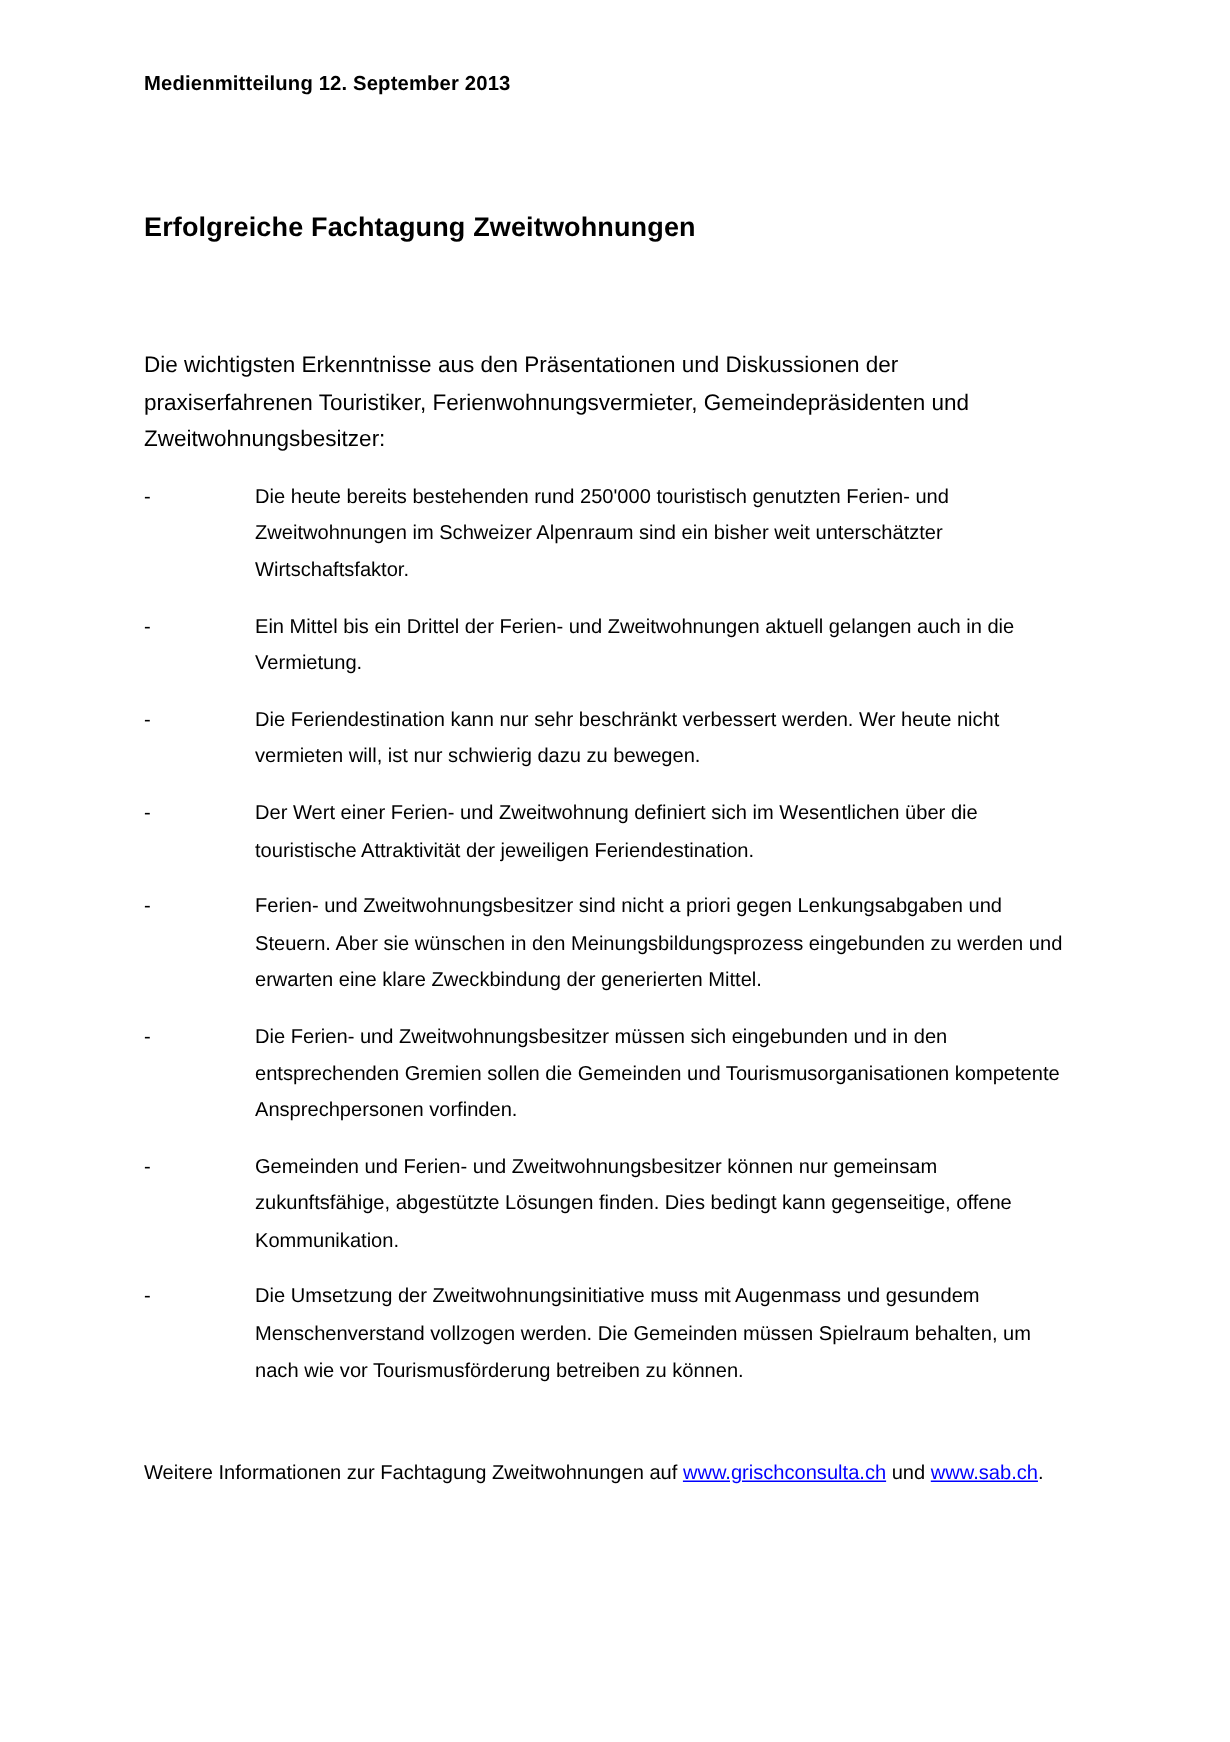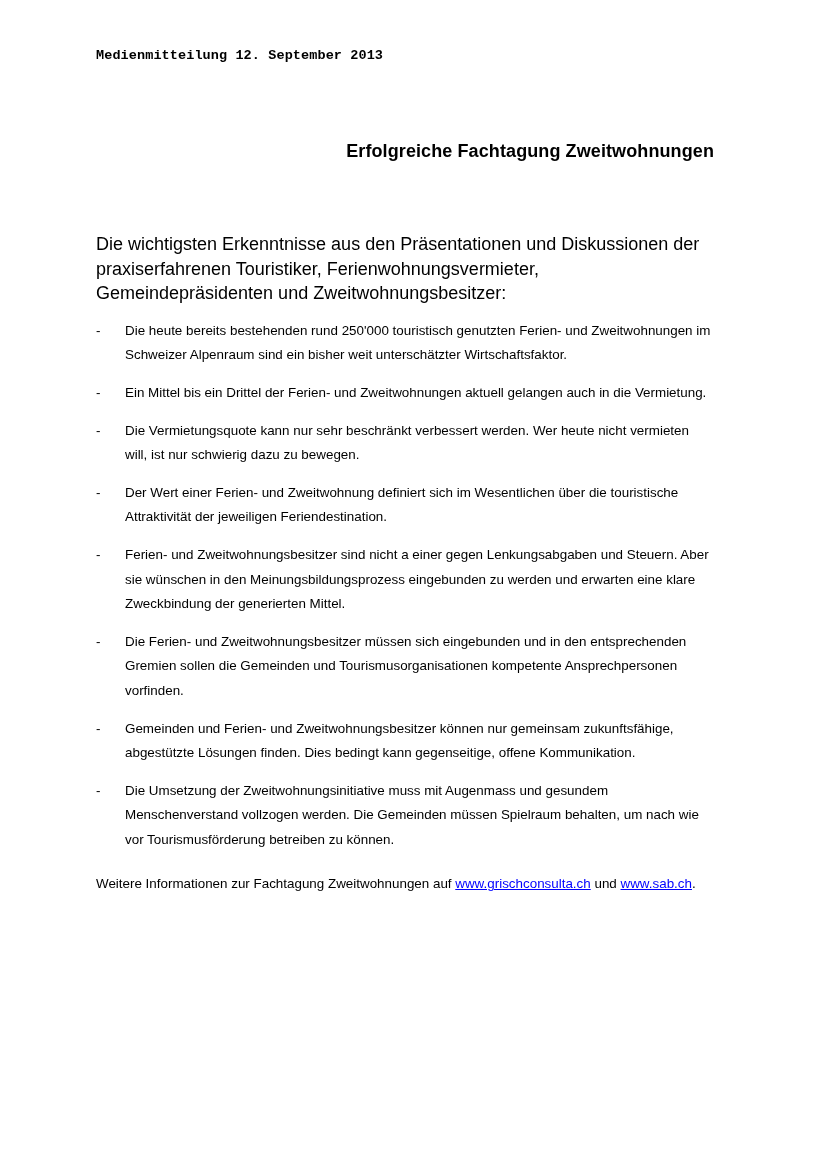--- a/index.html
+++ b/index.html
@@ -20,56 +20,55 @@
     height: 1161px;
     padding: 0 106px 0 96px;
     background: #ffffff;
   }
   .date-line {
     margin: 48px 0 0 0;
     font-size: 13.5px;
     line-height: 16px;
     font-weight: bold;
     letter-spacing: 0.1px;
-    font-family: Liberation Mono, monospace;
   }
   .doc-title {
     margin: 76px 0 0 0;
     font-size: 18px;
     line-height: 22px;
     font-weight: bold;
     letter-spacing: 0.1px;
-    text-align: right;
   }
   .intro {
     margin: 70px 0 0 0;
-    font-size: 18px;
+    font-size: 15px;
     line-height: 24.6px;
   }
   .bullet-list {
     margin: 8px 0 0 0;
     padding: 0;
     list-style: none;
   }
   .bullet-item {
     display: flex;
     align-items: flex-start;
     margin: 13px 0 0 0;
     font-size: 13.4px;
     line-height: 24.6px;
   }
   .bullet-marker {
     flex: 0 0 29px;
     width: 29px;
   }
   .bullet-text {
     flex: 1 1 auto;
+    margin-left: 45px;
   }
   .footer {
-    margin: 20px 0 0 0;
+    margin: 44px 0 0 0;
     font-size: 13.4px;
     line-height: 24.6px;
   }
   .footer a {
     color: #0000ff;
     text-decoration: underline;
     cursor: pointer;
   }
 </style>
 </head>
@@ -87,29 +86,29 @@
     <li class="bullet-item">
       <span class="bullet-marker">-</span>
       <span class="bullet-text">Die heute bereits bestehenden rund 250'000 touristisch genutzten Ferien- und Zweitwohnungen im Schweizer Alpenraum sind ein bisher weit unterschätzter Wirtschaftsfaktor.</span>
     </li>
     <li class="bullet-item">
       <span class="bullet-marker">-</span>
       <span class="bullet-text">Ein Mittel bis ein Drittel der Ferien- und Zweitwohnungen aktuell gelangen auch in die Vermietung.</span>
     </li>
     <li class="bullet-item">
       <span class="bullet-marker">-</span>
-      <span class="bullet-text">Die Vermietungsquote kann nur sehr beschränkt verbessert werden. Wer heute nicht vermieten will, ist nur schwierig dazu zu bewegen.</span>
+      <span class="bullet-text">Die Feriendestination kann nur sehr beschränkt verbessert werden. Wer heute nicht vermieten will, ist nur schwierig dazu zu bewegen.</span>
     </li>
     <li class="bullet-item">
       <span class="bullet-marker">-</span>
       <span class="bullet-text">Der Wert einer Ferien- und Zweitwohnung definiert sich im Wesentlichen über die touristische Attraktivität der jeweiligen Feriendestination.</span>
     </li>
     <li class="bullet-item">
       <span class="bullet-marker">-</span>
-      <span class="bullet-text">Ferien- und Zweitwohnungsbesitzer sind nicht a einer gegen Lenkungsabgaben und Steuern. Aber sie wünschen in den Meinungsbildungsprozess eingebunden zu werden und erwarten eine klare Zweckbindung der generierten Mittel.</span>
+      <span class="bullet-text">Ferien- und Zweitwohnungsbesitzer sind nicht a priori gegen Lenkungsabgaben und Steuern. Aber sie wünschen in den Meinungsbildungsprozess eingebunden zu werden und erwarten eine klare Zweckbindung der generierten Mittel.</span>
     </li>
     <li class="bullet-item">
       <span class="bullet-marker">-</span>
       <span class="bullet-text">Die Ferien- und Zweitwohnungsbesitzer müssen sich eingebunden und in den entsprechenden Gremien sollen die Gemeinden und Tourismusorganisationen kompetente Ansprechpersonen vorfinden.</span>
     </li>
     <li class="bullet-item">
       <span class="bullet-marker">-</span>
       <span class="bullet-text">Gemeinden und Ferien- und Zweitwohnungsbesitzer können nur gemeinsam zukunftsfähige, abgestützte Lösungen finden. Dies bedingt kann gegenseitige, offene Kommunikation.</span>
     </li>
     <li class="bullet-item">

